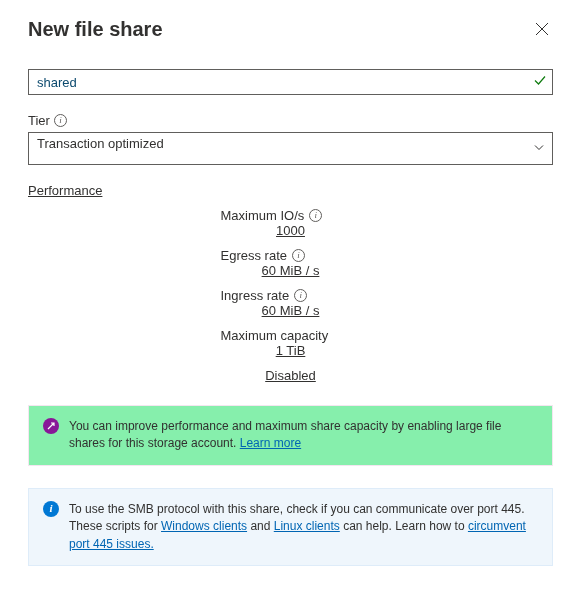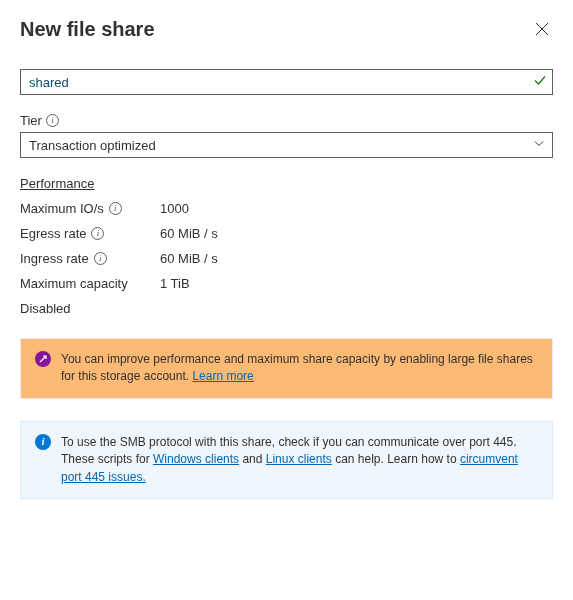--- a/index.html
+++ b/index.html
@@ -5,21 +5,21 @@
     * { margin: 0; padding: 0; box-sizing: border-box; }
     body {
       font-family: "Segoe UI", -apple-system, BlinkMacSystemFont, sans-serif;
       font-size: 13px;
       color: #323130;
       background: #fff;
       width: 573px;
       height: 600px;
       overflow: hidden;
     }
-    .pane { padding: 18px 20px 0 20px; position: relative; }
+    .pane { padding: 18px 20px 0 28px; position: relative; }
     .header { display: flex; justify-content: space-between; align-items: flex-start; margin-bottom: 28px; }
     .title { font-size: 20px; font-weight: 600; color: #323130; }
     .close-btn { background: none; border: none; padding: 4px; cursor: pointer; color: #323130; }
     .close-btn svg { display: block; }
     .field { margin-bottom: 18px; }
     .field-label { display: flex; align-items: center; gap: 4px; margin-bottom: 4px; font-size: 13px; color: #323130; }
     .req { color: #a4262c; margin-left: 2px; }
     .input-wrap { position: relative; }
     .text-input {
       width: 100%;
@@ -28,53 +28,53 @@
       border: 1px solid #605e5c;
       font-family: inherit;
       font-size: 13px;
       color: #0c4a6e;
       outline: none;
     }
     .check-icon { position: absolute; right: 6px; top: 50%; transform: translateY(-50%); color: #107c10; }
     .select-wrap { position: relative; }
     .select-display {
       width: 100%;
-      height: 26px;
+      height: 33px;
       padding: 3px 28px 3px 8px;
       border: 1px solid #605e5c;
       font-family: inherit;
       font-size: 13px;
       color: #323130;
       background: #fff;
       text-align: left;
       cursor: pointer;
       display: flex;
-      align-items: center;
+      align-items: flex-start;
     }
     .chevron { position: absolute; right: 8px; top: 50%; transform: translateY(-50%); color: #323130; pointer-events: none; }
     .info-icon {
       display: inline-flex;
       align-items: center;
       justify-content: center;
       width: 13px; height: 13px;
       border: 1px solid #605e5c;
       border-radius: 50%;
       font-size: 9px;
       font-style: italic;
       color: #605e5c;
       font-family: Georgia, serif;
       line-height: 1;
       cursor: pointer;
     }
     .section-title { font-size: 13px; color: #323130; margin: 6px 0 10px; text-decoration: underline; }
-    .kv { display: flex; align-items: center; margin-bottom: 10px; font-size: 13px; }
+    .kv { display: flex; align-items: center; margin-bottom: 10px; font-size: 13px; flex-direction: column; }
     .kv .k { width: 140px; display: flex; align-items: center; gap: 5px; color: #323130; }
-    .kv .v { color: #323130; }
+    .kv .v { color: #323130; text-decoration: underline; }
     .banner { display: flex; gap: 10px; padding: 12px 14px; margin-top: 22px; font-size: 12px; line-height: 1.45; }
-    .banner.rec { background: #fdba74; border: 1px solid #f3e6f0; }
+    .banner.rec { background: #86efac; border: 1px solid #f3e6f0; }
     .banner.info { background: #eff6fc; border: 1px solid #deecf9; }
     .banner .ico { flex: 0 0 16px; height: 16px; }
     .banner .txt { flex: 1; color: #323130; }
     .banner a { color: #0065b3; text-decoration: underline; cursor: pointer; }
     .rec-badge {
       width: 16px; height: 16px; border-radius: 50%;
       background: #881798; color: #fff;
       display: flex; align-items: center; justify-content: center;
     }
     .info-badge {

